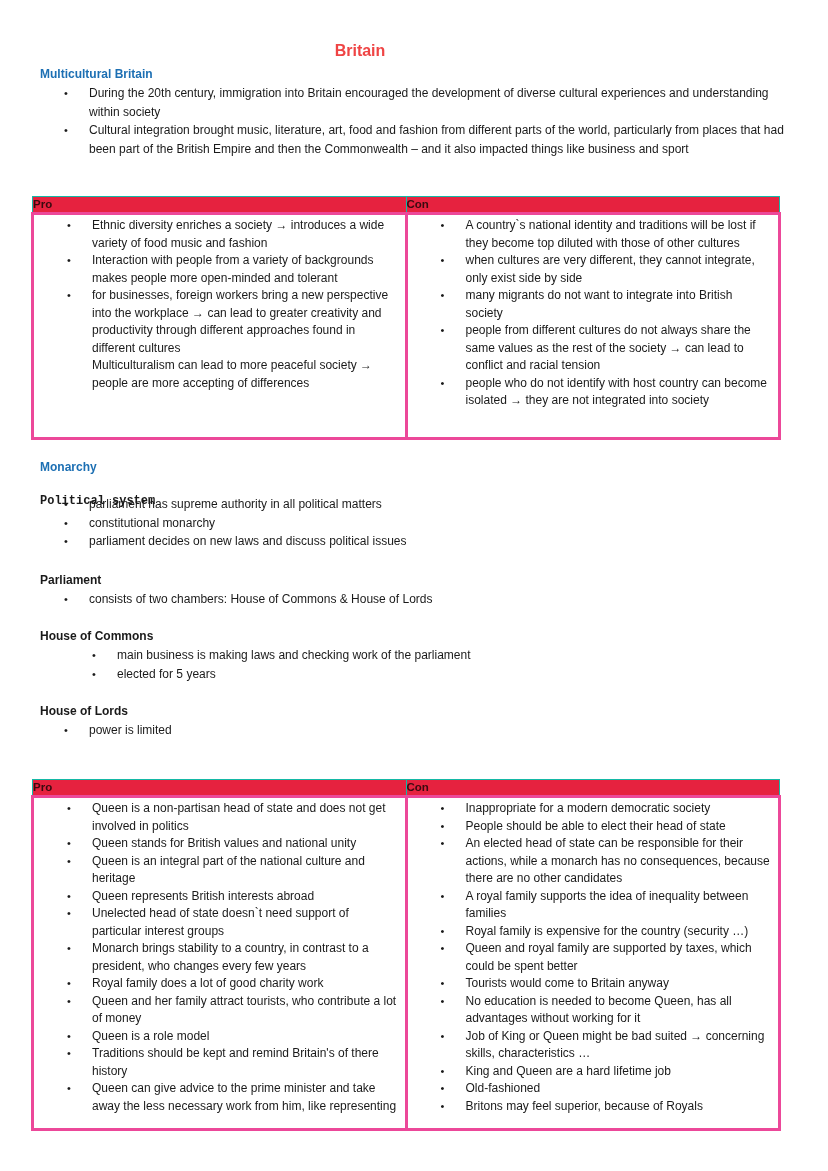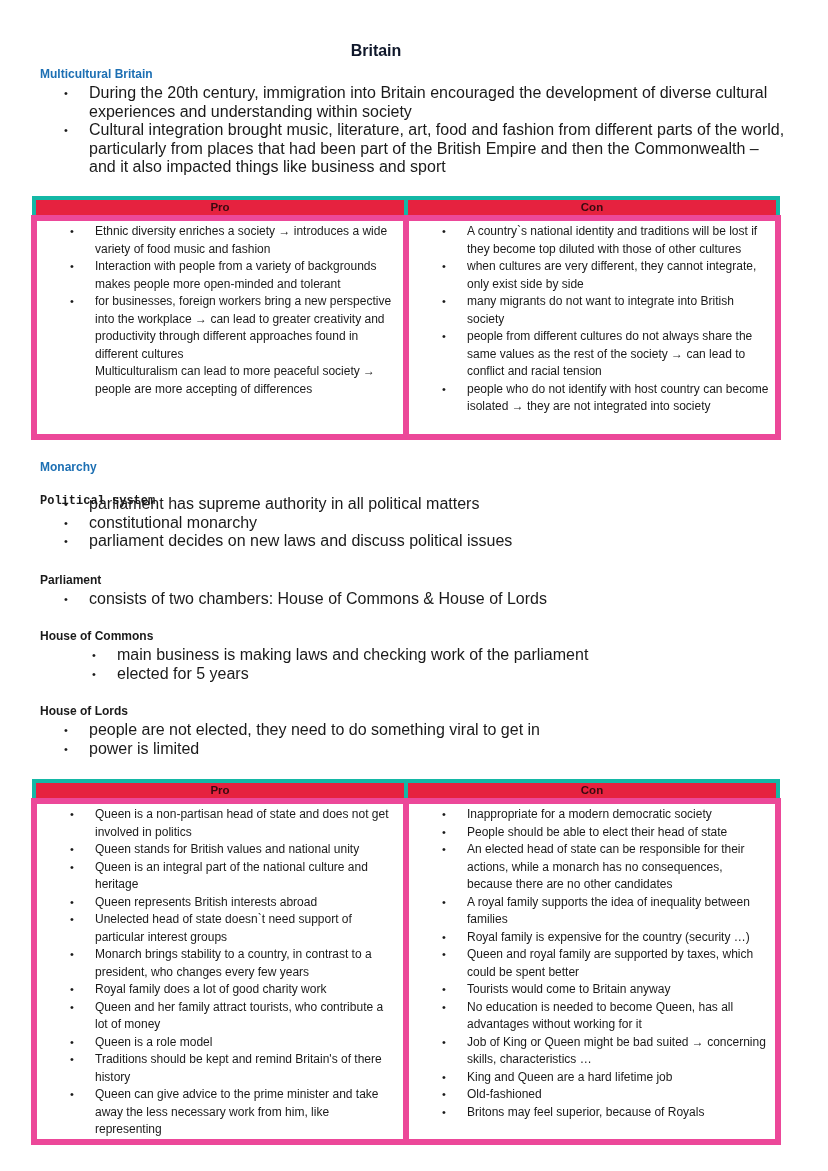--- a/index.html
+++ b/index.html
@@ -1,27 +1,27 @@
 <!DOCTYPE html>
 <html><head>
 <meta charset="utf-8">
 <style>
   html, body { margin:0; padding:0; background:#ffffff; }
   body { width:828px; height:1171px; position:relative; font-family:"Liberation Sans", sans-serif; color:#1a1a1a; font-size:12px; }
   .page { position:absolute; left:0; top:0; width:828px; }
-  .title { position:absolute; top:42px; left:0; width:720px; text-align:center; color:#0f172a; font-weight:bold; font-size:16px;padding-left:16px; }
+  .title { position:absolute; top:42px; left:0; width:720px; text-align:center; color:#ef4444; font-weight:bold; font-size:16px; }
   .h-blue { position:absolute; left:40px; color:#1c6fb3; font-weight:bold; font-size:12px; }
   .h-black { position:absolute; left:40px; color:#1a1a1a; font-weight:bold; font-size:12px; }
   ul.blist { position:absolute; left:0; margin:0; padding:0; list-style:none; }
-  ul.blist li { position:relative; padding-left:89px; line-height:18.5px; font-size:16px; }
+  ul.blist li { position:relative; padding-left:89px; line-height:18.5px; font-size:12px; }
   ul.blist li::before { content:"\2022"; position:absolute; left:64px; top:0; font-size:11px; }
   .intro li { width:700px; }
   table.pc { position:absolute; left:31px; width:750px; border-collapse:collapse; table-layout:fixed; }
-  table.pc th { background:#e6223f; color:#3a0a0f; font-weight:bold; font-size:11.5px; height:15px; padding:0; border:4px solid #14b8a6; text-align:center; line-height:15px; }
-  table.pc td { vertical-align:top; border:6px solid #ec4899; padding:2px 6px 0 0; }
+  table.pc th { background:#e6223f; color:#3a0a0f; font-weight:bold; font-size:11.5px; height:15px; padding:0; border:1px solid #14b8a6; text-align:left; line-height:15px; }
+  table.pc td { vertical-align:top; border:3px solid #ec4899; padding:2px 6px 0 0; }
   table.pc ul { margin:0; padding:0; list-style:none; }
   table.pc li { position:relative; padding-left:58px; line-height:17.5px; font-size:12px; }
   table.pc li.nob::before { content:""; }
   table.pc li::before { content:"\2022"; position:absolute; left:33px; top:0; font-size:11px; }
 </style>
 </head>
 <body>
 
 <div class="page">
   <div class="title">Britain</div>
@@ -76,21 +76,20 @@
   </ul>
 
   <div class="h-black" style="top:629px;">House of Commons</div>
   <ul class="blist" style="top:646px;padding-left:28px;">
     <li>main business is making laws and checking work of the parliament</li>
     <li>elected for 5 years</li>
   </ul>
 
   <div class="h-black" style="top:704px;">House of Lords</div>
   <ul class="blist" style="top:721px;">
-    <li>people are not elected, they need to do something viral to get in</li>
     <li>power is limited</li>
   </ul>
 
   <table class="pc" style="top:779px; height:352px;">
     <thead>
       <tr>
         <th>Pro</th>
         <th>Con</th>
       </tr>
     </thead>

